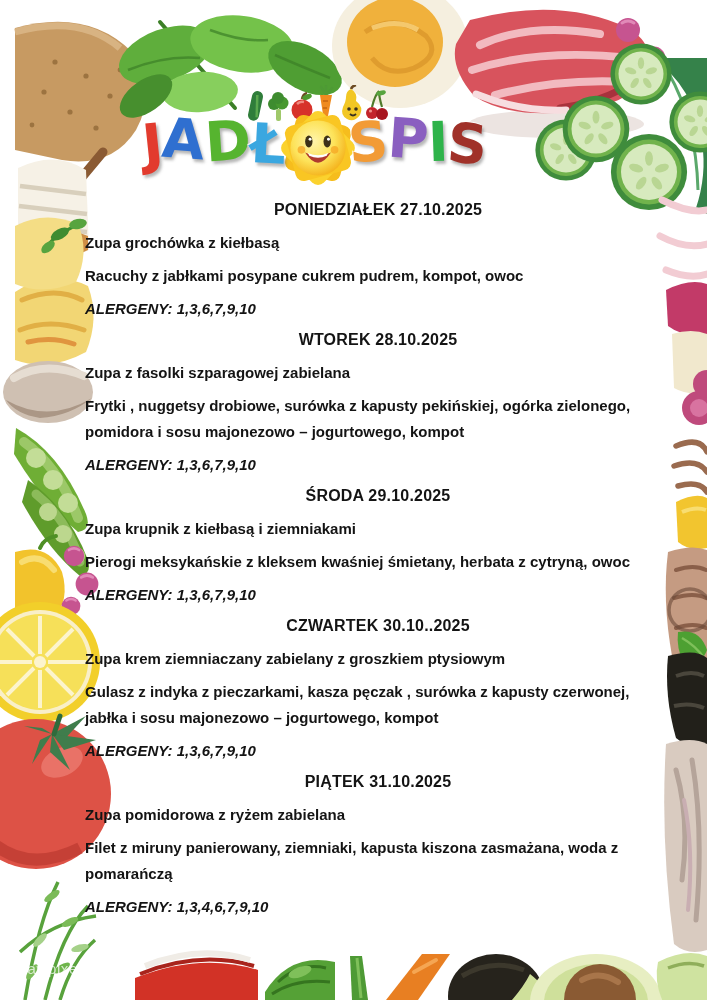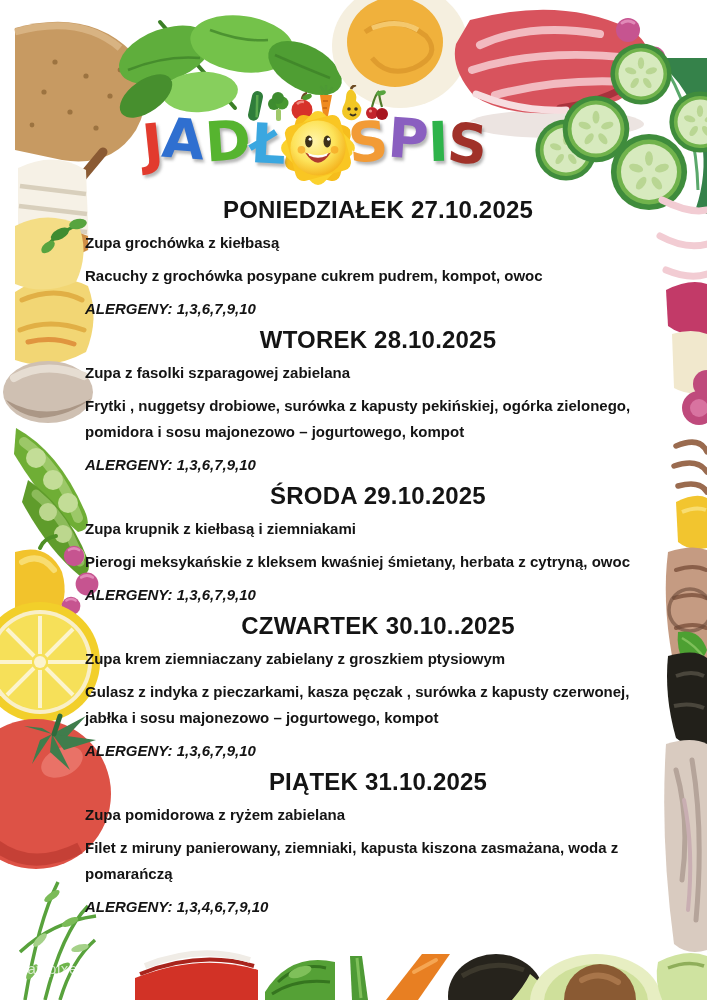--- a/index.html
+++ b/index.html
@@ -16,21 +16,21 @@
     font-family:"DejaVu Sans",sans-serif;font-weight:800;font-size:55px;line-height:1;
     display:inline-block;position:relative;z-index:2;
     text-shadow:2px 3px 3px rgba(95,95,95,.45), -1px -1px 0 rgba(255,255,255,.8);
   }
   .sun-wrap{width:92px;height:92px;margin:-10px -16px 0 -14px;position:relative;z-index:1;flex:0 0 auto;}
   .mini-fruits{position:absolute;left:104px;top:-27px;display:flex;gap:1px;z-index:0;align-items:flex-end;}
   .mini-fruits svg{display:block;}
 
   
   .menu{position:absolute;left:85px;top:194px;width:586px;z-index:2;color:#141414;}
-  .day-title{font-size:24px;line-height:25px;font-weight:700;text-align:center;margin:3px 0 8px;letter-spacing:.2px;}
+  .day-title{font-size:16px;line-height:25px;font-weight:700;text-align:center;margin:3px 0 8px;letter-spacing:.2px;}
   .dish{font-size:15px;line-height:26px;font-weight:700;margin:4px 0 7px;}
   .allergens{font-size:15px;line-height:26px;font-weight:700;margin:0 0 5px;font-style:italic;}
 
   .watermark{
     position:absolute;left:22px;top:960px;z-index:4;
     color:rgba(255,255,255,.72);font-weight:400;font-size:15px;letter-spacing:.6px;
   }
 </style>
 </head>
 <body>
@@ -353,21 +353,21 @@
     <span class="lt" style="transform: rotate(4deg); color: rgb(138, 95, 192);">P</span>
     <span class="lt" style="transform: rotate(-2deg) translateY(3px); color: rgb(46, 179, 74);">I</span>
     <span class="lt" style="transform: rotate(5deg) translateY(5px); color: rgb(160, 49, 41);">S</span>
   </div>
 
   <main class="menu">
 
     <section class="day">
       <p class="day-title">PONIEDZIAŁEK 27.10.2025</p>
       <p class="dish">Zupa grochówka z kiełbasą</p>
-      <p class="dish">Racuchy z grochówka posypane cukrem pudrem, kompot, owoc</p>
+      <p class="dish">Racuchy z jabłkami posypane cukrem pudrem, kompot, owoc</p>
       <p class="allergens">ALERGENY: 1,3,6,7,9,10</p>
     </section>
 
     <section class="day">
       <p class="day-title">WTOREK 28.10.2025</p>
       <p class="dish">Zupa z fasolki szparagowej zabielana</p>
       <p class="dish">Frytki , nuggetsy drobiowe, surówka z kapusty pekińskiej, ogórka zielonego, pomidora i sosu majonezowo – jogurtowego, kompot</p>
       <p class="allergens">ALERGENY: 1,3,6,7,9,10</p>
     </section>
 

